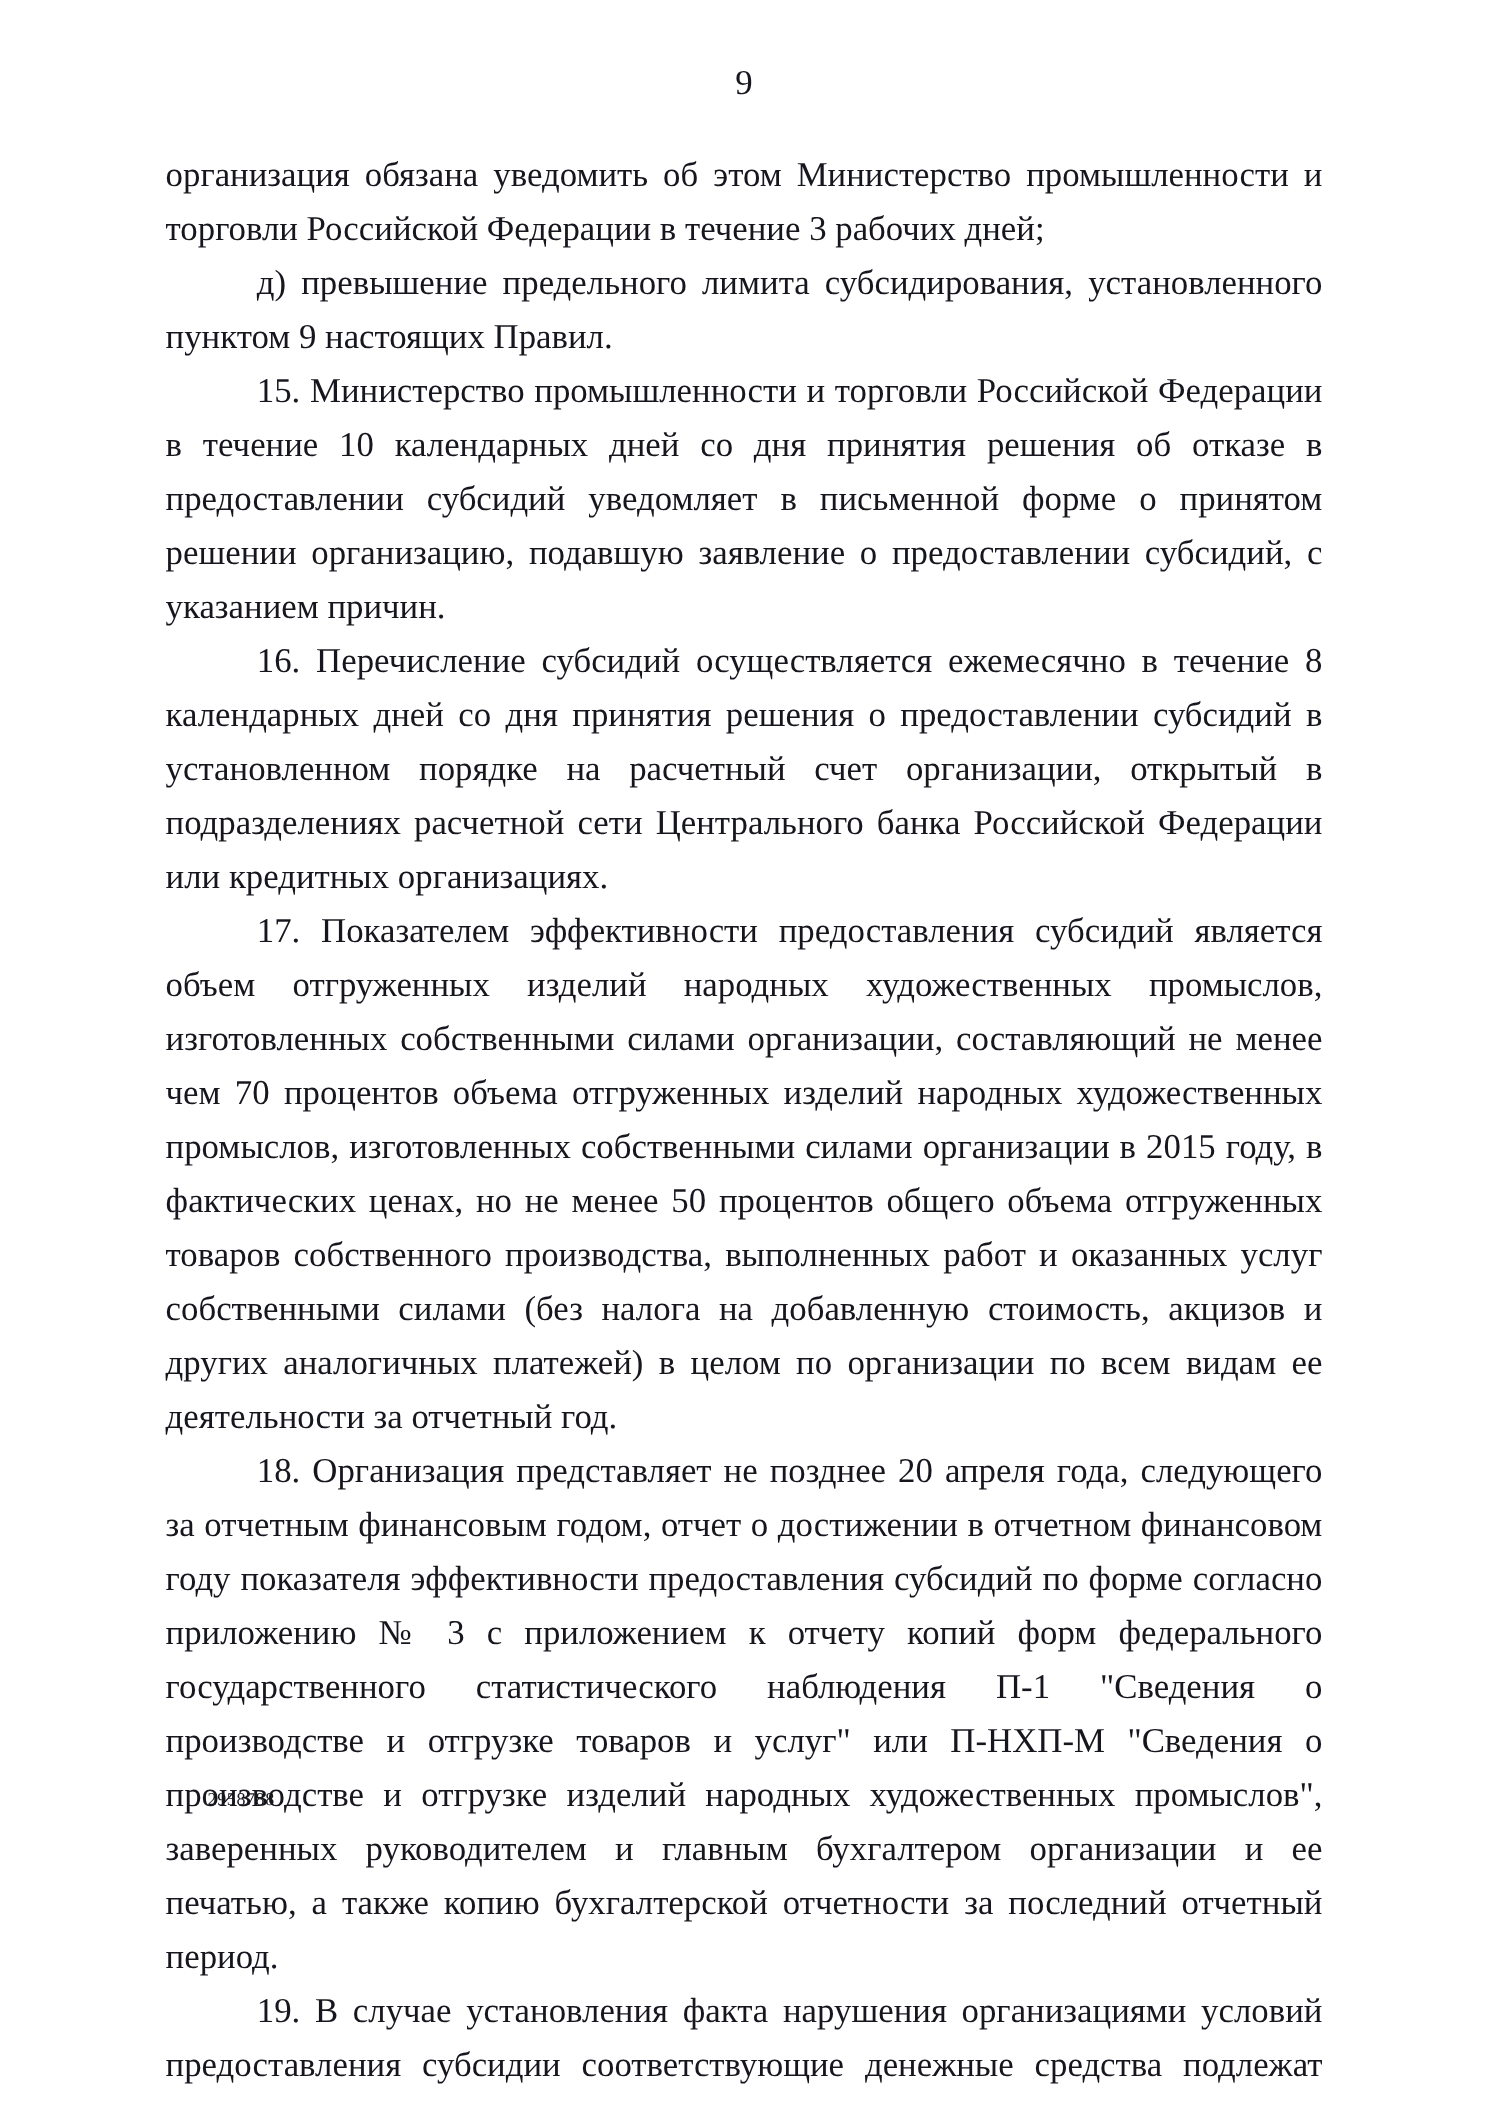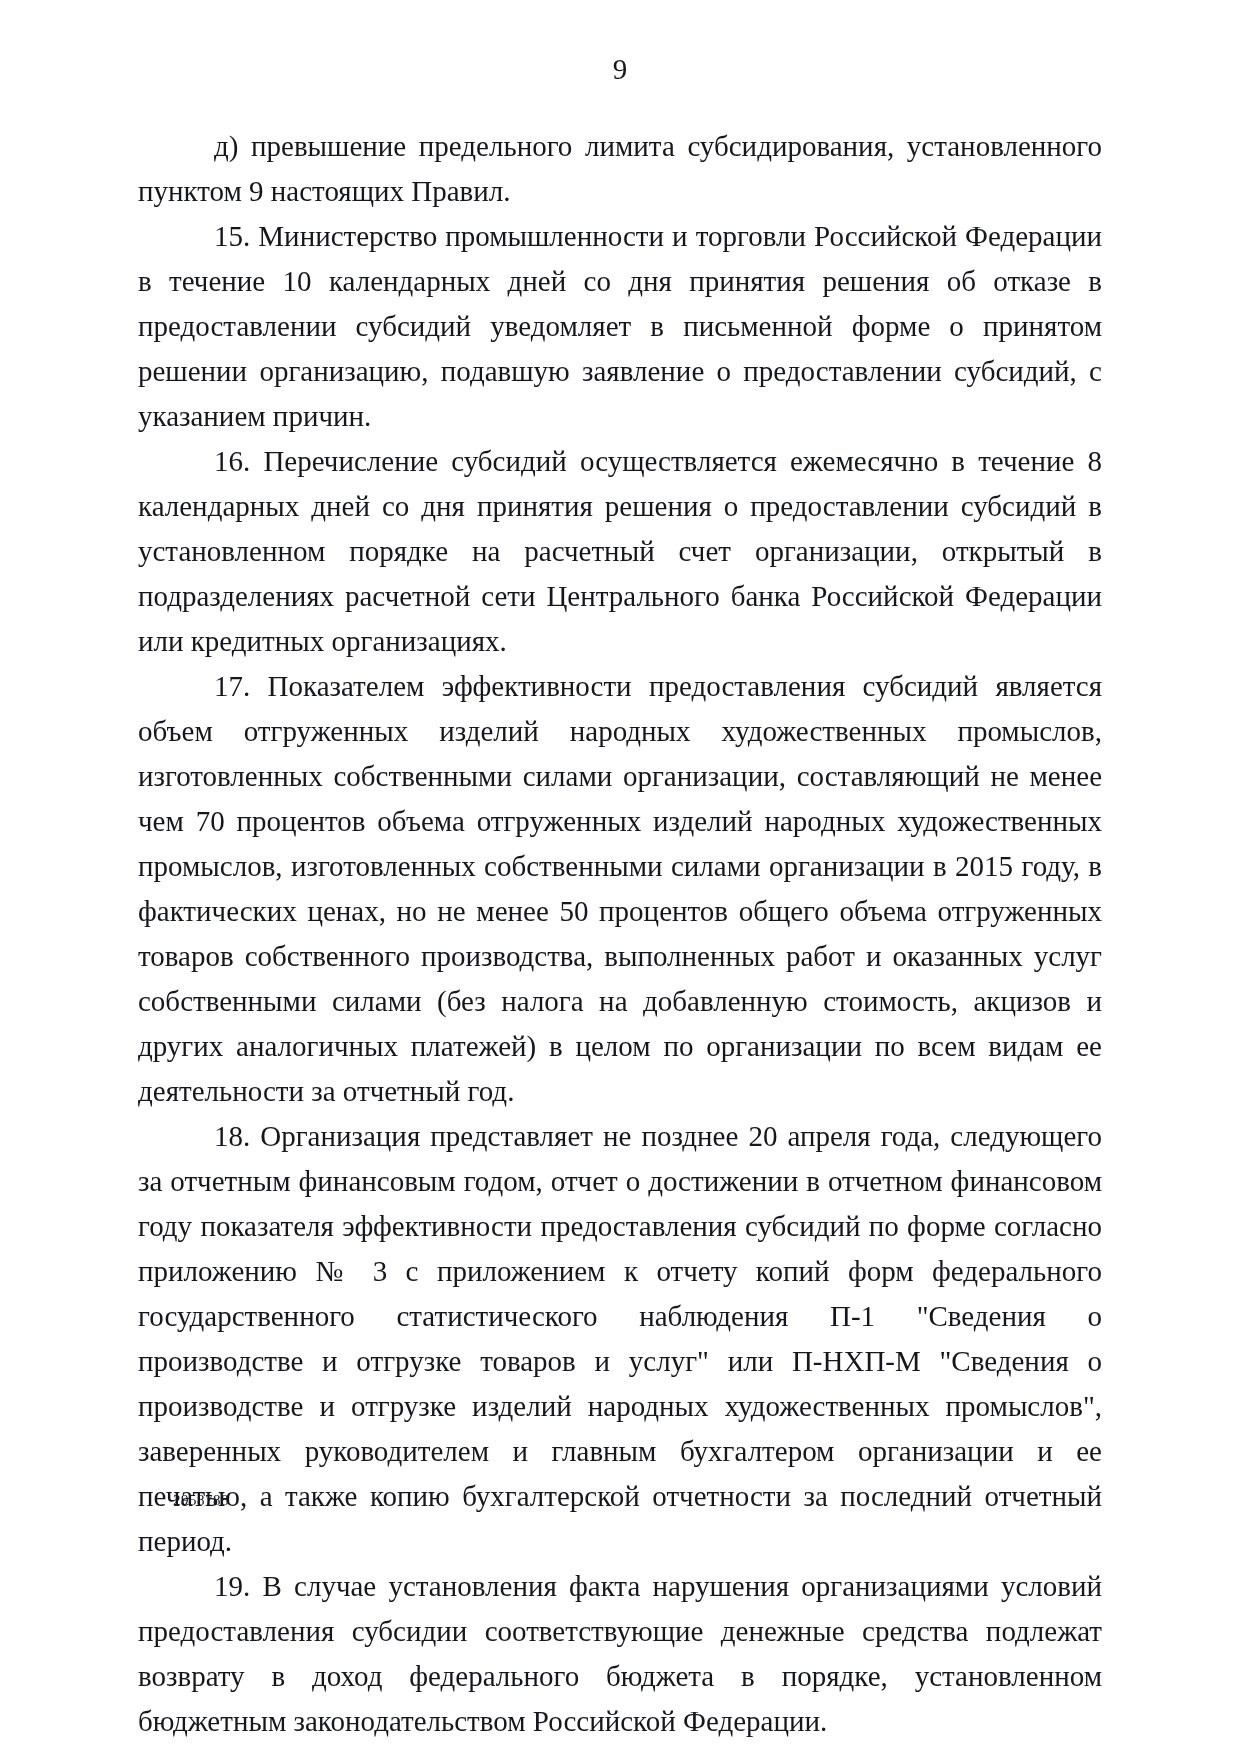--- a/index.html
+++ b/index.html
@@ -50,20 +50,21 @@
   }
 </style>
 </head>
 <body>
 
 <div class="page">
 
   <div class="page-number">9</div>
 
   <div class="content">
+    <p>организация обязана уведомить об этом Министерство промышленности и торговли Российской Федерации в течение 3 рабочих дней;</p>
     <p class="indent">д) превышение предельного лимита субсидирования, установленного пунктом 9 настоящих Правил.</p>
     <p class="indent">15. Министерство промышленности и торговли Российской Федерации в течение 10 календарных дней со дня принятия решения об отказе в предоставлении субсидий уведомляет в письменной форме о принятом решении организацию, подавшую заявление о предоставлении субсидий, с указанием причин.</p>
     <p class="indent">16. Перечисление субсидий осуществляется ежемесячно в течение 8 календарных дней со дня принятия решения о предоставлении субсидий в установленном порядке на расчетный счет организации, открытый в подразделениях расчетной сети Центрального банка Российской Федерации или кредитных организациях.</p>
     <p class="indent">17. Показателем эффективности предоставления субсидий является объем отгруженных изделий народных художественных промыслов, изготовленных собственными силами организации, составляющий не менее чем 70 процентов объема отгруженных изделий народных художественных промыслов, изготовленных собственными силами организации в 2015 году, в фактических ценах, но не менее 50 процентов общего объема отгруженных товаров собственного производства, выполненных работ и оказанных услуг собственными силами (без налога на добавленную стоимость, акцизов и других аналогичных платежей) в целом по организации по всем видам ее деятельности за отчетный год.</p>
     <p class="indent">18. Организация представляет не позднее 20 апреля года, следующего за отчетным финансовым годом, отчет о достижении в отчетном финансовом году показателя эффективности предоставления субсидий по форме согласно приложению № 3 с приложением к отчету копий форм федерального государственного статистического наблюдения П-1 "Сведения о производстве и отгрузке товаров и услуг" или П-НХП-М "Сведения о производстве и отгрузке изделий народных художественных промыслов", заверенных руководителем и главным бухгалтером организации и ее печатью, а также копию бухгалтерской отчетности за последний отчетный период.</p>
     <p class="indent">19. В случае установления факта нарушения организациями условий предоставления субсидии соответствующие денежные средства подлежат возврату в доход федерального бюджета в порядке, установленном бюджетным законодательством Российской Федерации.</p>
   </div>
 
   <div class="footer-code">2958788</div>
 

